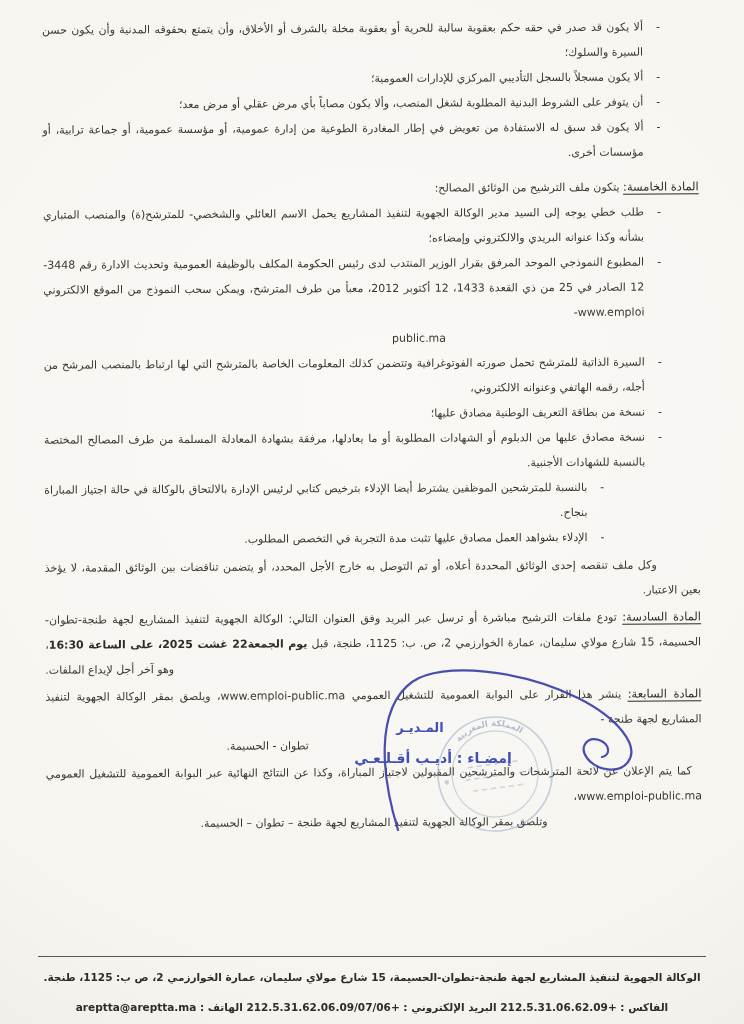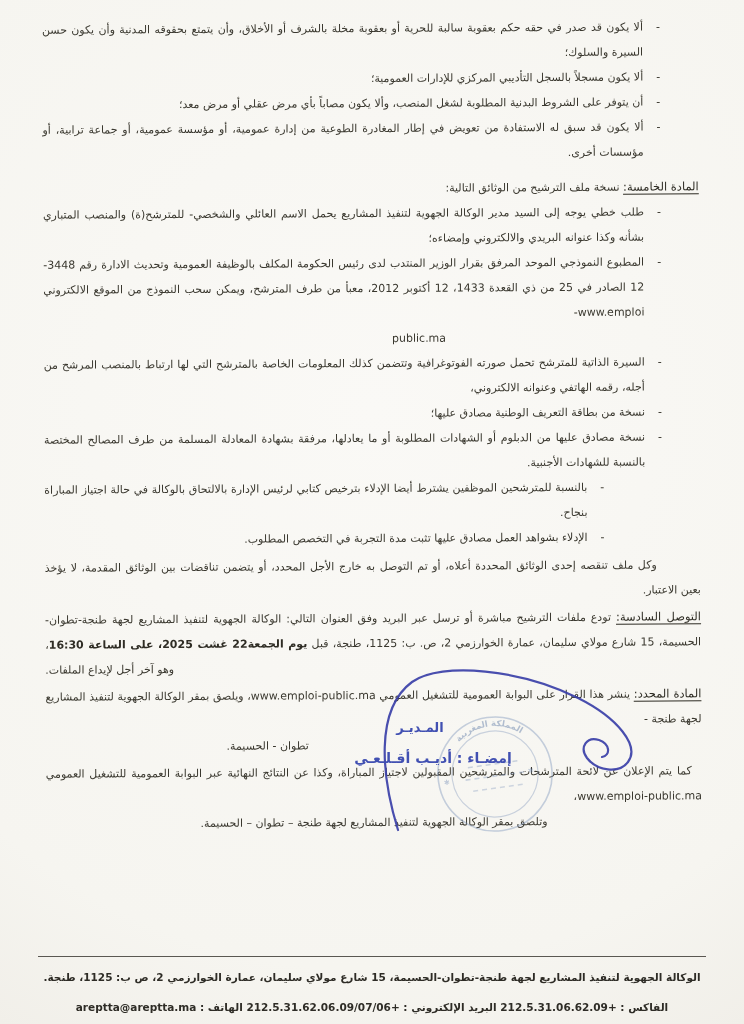--- a/index.html
+++ b/index.html
@@ -74,21 +74,21 @@
         <span class="dash">-</span>
         <span class="b-text">أن يتوفر على الشروط البدنية المطلوبة لشغل المنصب، وألا يكون مصاباً بأي مرض عقلي أو مرض معد؛</span>
       </li>
       <li class="b-item">
         <span class="dash">-</span>
         <span class="b-text">ألا يكون قد سبق له الاستفادة من تعويض في إطار المغادرة الطوعية من إدارة عمومية، أو مؤسسة عمومية، أو جماعة ترابية، أو مؤسسات أخرى.</span>
       </li>
     </ul>
 
     <p class="article-head">
-      <span class="h">المادة الخامسة:</span><span> نسخة ملف الترشيح من الوثائق التالية:</span>
+      <span class="h">المادة الخامسة:</span><span> يتكون ملف الترشيح من الوثائق المصالح:</span>
     </p>
 
     <ul class="blist">
       <li class="b-item">
         <span class="dash">-</span>
         <span class="b-text">طلب خطي يوجه إلى السيد مدير الوكالة الجهوية لتنفيذ المشاريع يحمل الاسم العائلي والشخصي- للمترشح(ة) والمنصب المتباري بشأنه وكذا عنوانه البريدي والالكتروني وإمضاءه؛</span>
       </li>
       <li class="b-item">
         <span class="dash">-</span>
         <span class="b-text">
@@ -117,25 +117,25 @@
       </li>
       <li class="b-item">
         <span class="dash">-</span>
         <span class="b-text">الإدلاء بشواهد العمل مصادق عليها تثبت مدة التجربة في التخصص المطلوب.</span>
       </li>
     </ul>
 
     <p class="note">وكل ملف تنقصه إحدى الوثائق المحددة أعلاه، أو تم التوصل به خارج الأجل المحدد، أو يتضمن تناقضات بين الوثائق المقدمة، لا يؤخذ بعين الاعتبار.</p>
 
     <p class="article a6">
-      <span class="h">التوصل السادسة:</span><span> تودع ملفات الترشيح مباشرة أو ترسل عبر البريد وفق العنوان التالي: الوكالة الجهوية لتنفيذ المشاريع لجهة طنجة-تطوان-الحسيمة، 15 شارع مولاي سليمان، عمارة الخوارزمي 2، ص. ب: 1125، طنجة، قبل </span><b>يوم الجمعة22 غشت 2025، على الساعة 16:30</b><span>، وهو آخر أجل لإيداع الملفات.</span>
+      <span class="h">المادة السادسة:</span><span> تودع ملفات الترشيح مباشرة أو ترسل عبر البريد وفق العنوان التالي: الوكالة الجهوية لتنفيذ المشاريع لجهة طنجة-تطوان-الحسيمة، 15 شارع مولاي سليمان، عمارة الخوارزمي 2، ص. ب: 1125، طنجة، قبل </span><b>يوم الجمعة22 غشت 2025، على الساعة 16:30</b><span>، وهو آخر أجل لإيداع الملفات.</span>
     </p>
 
     <p class="article">
-      <span class="h">المادة المحدد:</span><span> ينشر هذا القرار على البوابة العمومية للتشغيل العمومي www.emploi-public.ma، ويلصق بمقر الوكالة الجهوية لتنفيذ المشاريع لجهة طنجة -</span>
+      <span class="h">المادة السابعة:</span><span> ينشر هذا القرار على البوابة العمومية للتشغيل العمومي www.emploi-public.ma، ويلصق بمقر الوكالة الجهوية لتنفيذ المشاريع لجهة طنجة -</span>
     </p>
     <div class="center-line shift-city">تطوان - الحسيمة.</div>
 
     <p class="article announce">كما يتم الإعلان عن لائحة المترشحات والمترشحين المقبولين لاجتياز المباراة، وكذا عن النتائج النهائية عبر البوابة العمومية للتشغيل العمومي www.emploi-public.ma،</p>
     <div class="center-line">وتلصق بمقر الوكالة الجهوية لتنفيذ المشاريع لجهة طنجة – تطوان – الحسيمة.</div>
 
   </div>
 
   <div class="sig-zone">
 

